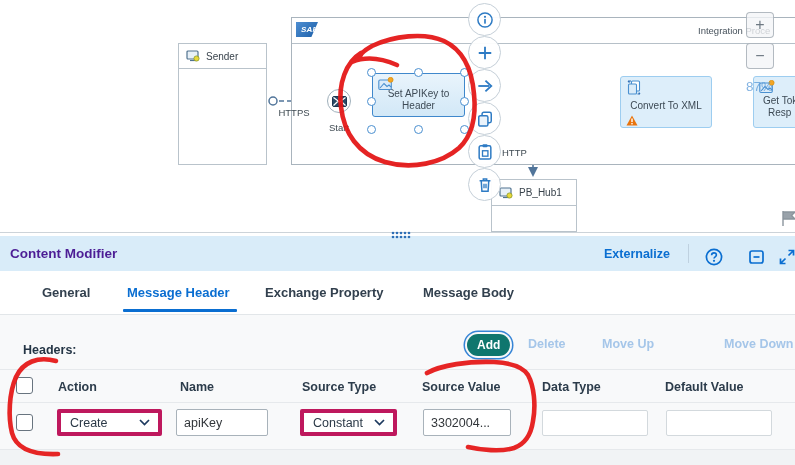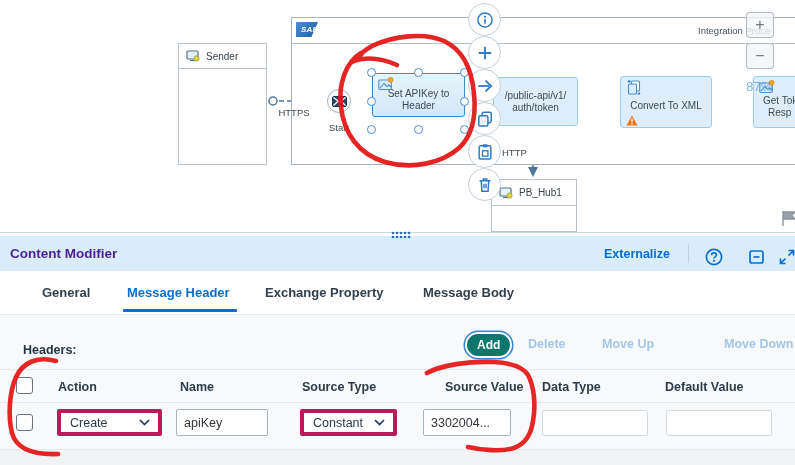--- a/index.html
+++ b/index.html
@@ -160,24 +160,20 @@
 
     <div class="handle" style="left:367px; top:68px;"></div>
     <div class="handle" style="left:414px; top:68px;"></div>
     <div class="handle" style="left:460px; top:68px;"></div>
     <div class="handle" style="left:367px; top:97px;"></div>
     <div class="handle" style="left:460px; top:97px;"></div>
     <div class="handle" style="left:367px; top:125px;"></div>
     <div class="handle" style="left:414px; top:125px;"></div>
     <div class="handle" style="left:460px; top:125px;"></div>
 
-    <div class="step" style="left:493px; top:77px; width:85px; height:49px; z-index:2;">
-      <span>/public-api/v1/</span>
-      <span>auth/token</span>
-    </div>
 
     <div class="step" style="left:620px; top:76px; width:92px; height:52px; z-index:2;">
       <svg class="step-icon" style="left:6px; top:3px;" width="15" height="15" viewBox="0 0 15 15">
         <rect x="4.5" y="1" width="8" height="10" rx="1" fill="#fff" stroke="#4a90d0" stroke-width="1.1"></rect>
         <rect x="1.5" y="4" width="8" height="10" rx="1" fill="#dbecf9" stroke="#4a90d0" stroke-width="1.1"></rect>
         <path d="M1 1 L4 1 M1 1 L2.5 2.5" stroke="#2f6fb6" stroke-width="1.2" fill="none"></path>
         <path d="M13 14 L10.5 14 M13 14 L11.8 12.6" stroke="#2f6fb6" stroke-width="1.2" fill="none"></path>
       </svg>
       <span style="margin-top:8px;">Convert To XML</span>
       <svg class="step-icon" style="left:5px; top:38px;" width="12" height="11" viewBox="0 0 12 11">
@@ -301,21 +297,21 @@
   <div class="tbl-action" style="left:724px;">Move Down</div>
 
   <div class="rule" style="top:369px;"></div>
   <div class="rule" style="top:402px;"></div>
   <div class="rule" style="top:449px;"></div>
 
   <div class="checkbox" style="left:16px; top:377px;"></div>
   <div class="col-label" style="left:58px;">Action</div>
   <div class="col-label" style="left:180px;">Name</div>
   <div class="col-label" style="left:302px;">Source Type</div>
-  <div class="col-label" style="left:445px;">Source Value</div>
+  <div class="col-label" style="left:422px;">Source Value</div>
   <div class="col-label" style="left:542px;">Data Type</div>
   <div class="col-label" style="left:665px;">Default Value</div>
 
   <div class="checkbox" style="left:16px; top:414px;"></div>
 
   <div class="select" style="left:57px; top:409px; width:105px;">
     <span>Create</span>
     <svg width="11" height="7" viewBox="0 0 11 7">
       <path d="M1 1 L5.5 5.5 L10 1" fill="none" stroke="#1d3a5f" stroke-width="1.7"></path>
     </svg>

